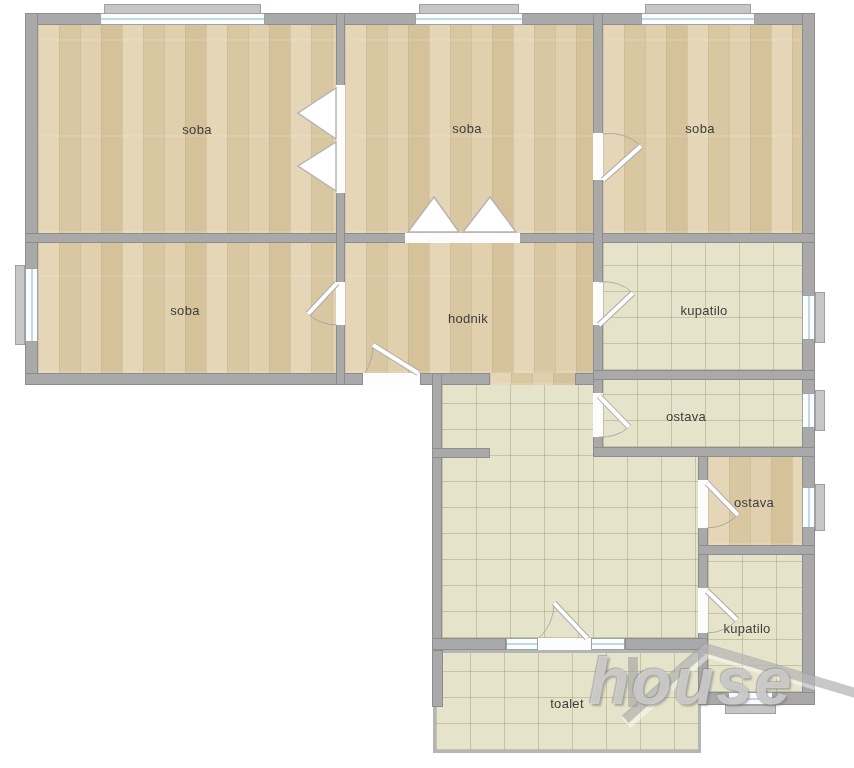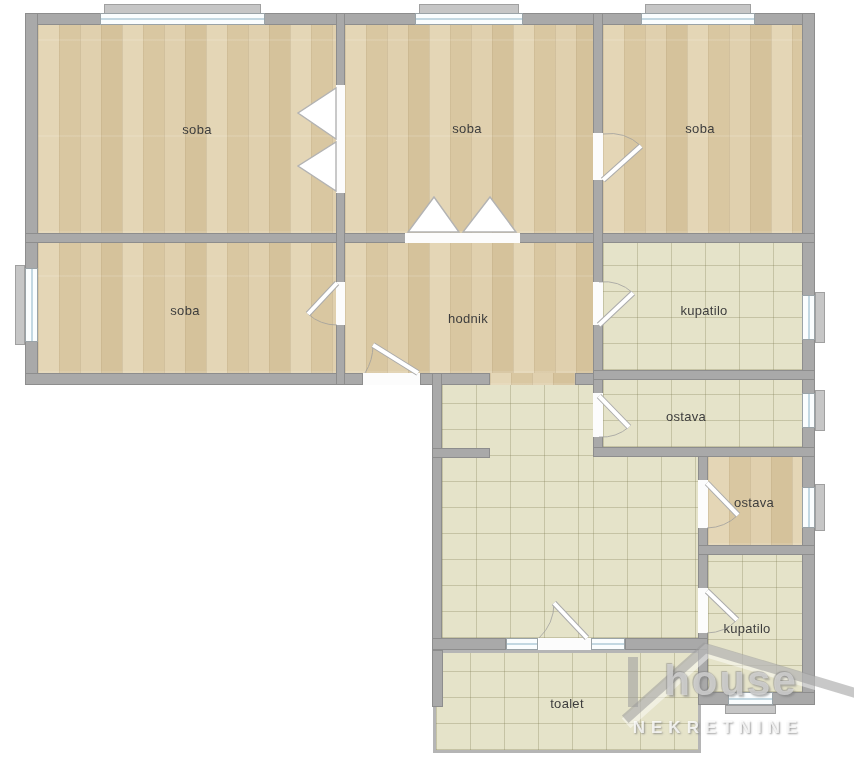--- a/index.html
+++ b/index.html
@@ -29,24 +29,25 @@
   .sill{position:absolute;background:#c6c6c6;border:1px solid #a0a0a0;box-sizing:border-box;z-index:18;}
   .lbl{
     position:absolute;z-index:30;transform:translate(-50%,-50%);
     color:#3d3d3d;font-size:13px;white-space:nowrap;letter-spacing:0.3px;
   }
   #door-svg{position:absolute;left:0;top:0;z-index:40;pointer-events:none;}
   .terrace{
     position:absolute;border:3px solid #b5b5b5;box-sizing:border-box;z-index:8;
   }
   .wm-house{
-    position:absolute;left:731px;top:681px;transform:translate(-50%,-50%);z-index:50;
-    font-size:42px;font-weight:bold;letter-spacing:2px;color:rgba(255,255,255,0.55);
+    position:absolute;left:691px;top:681px;transform:translate(-50%,-50%);z-index:50;
+    font-size:66px;font-weight:bold;letter-spacing:2px;color:rgba(255,255,255,0.55);
     text-shadow:2px 2px 2px rgba(125,125,125,0.55), -1px -1px 1px rgba(125,125,125,0.45), 0 0 1px rgba(110,110,110,0.6);
     pointer-events:none;
+    font-style:italic;
   }
   .wm-sub{
     position:absolute;left:718px;top:728px;transform:translate(-50%,-50%);z-index:50;
     font-size:17px;font-weight:bold;letter-spacing:6px;color:rgba(255,255,255,0.8);
     text-shadow:1px 1px 2px rgba(115,115,115,0.7);
     pointer-events:none;
   }
 </style>
 </head>
 <body>
@@ -178,15 +179,14 @@
   <div class="lbl" style="left:700px;top:128px">soba</div>
   <div class="lbl" style="left:185px;top:310px">soba</div>
   <div class="lbl" style="left:468px;top:318px">hodnik</div>
   <div class="lbl" style="left:704px;top:310px">kupatilo</div>
   <div class="lbl" style="left:686px;top:416px">ostava</div>
   <div class="lbl" style="left:754px;top:502px">ostava</div>
   <div class="lbl" style="left:747px;top:628px">kupatilo</div>
   <div class="lbl" style="left:567px;top:703px">toalet</div>
 
   <div class="wm-house">house</div>
-  <div class="wm-sub">NEKRETNINE</div>
 
 </div>
 
 </body></html>

